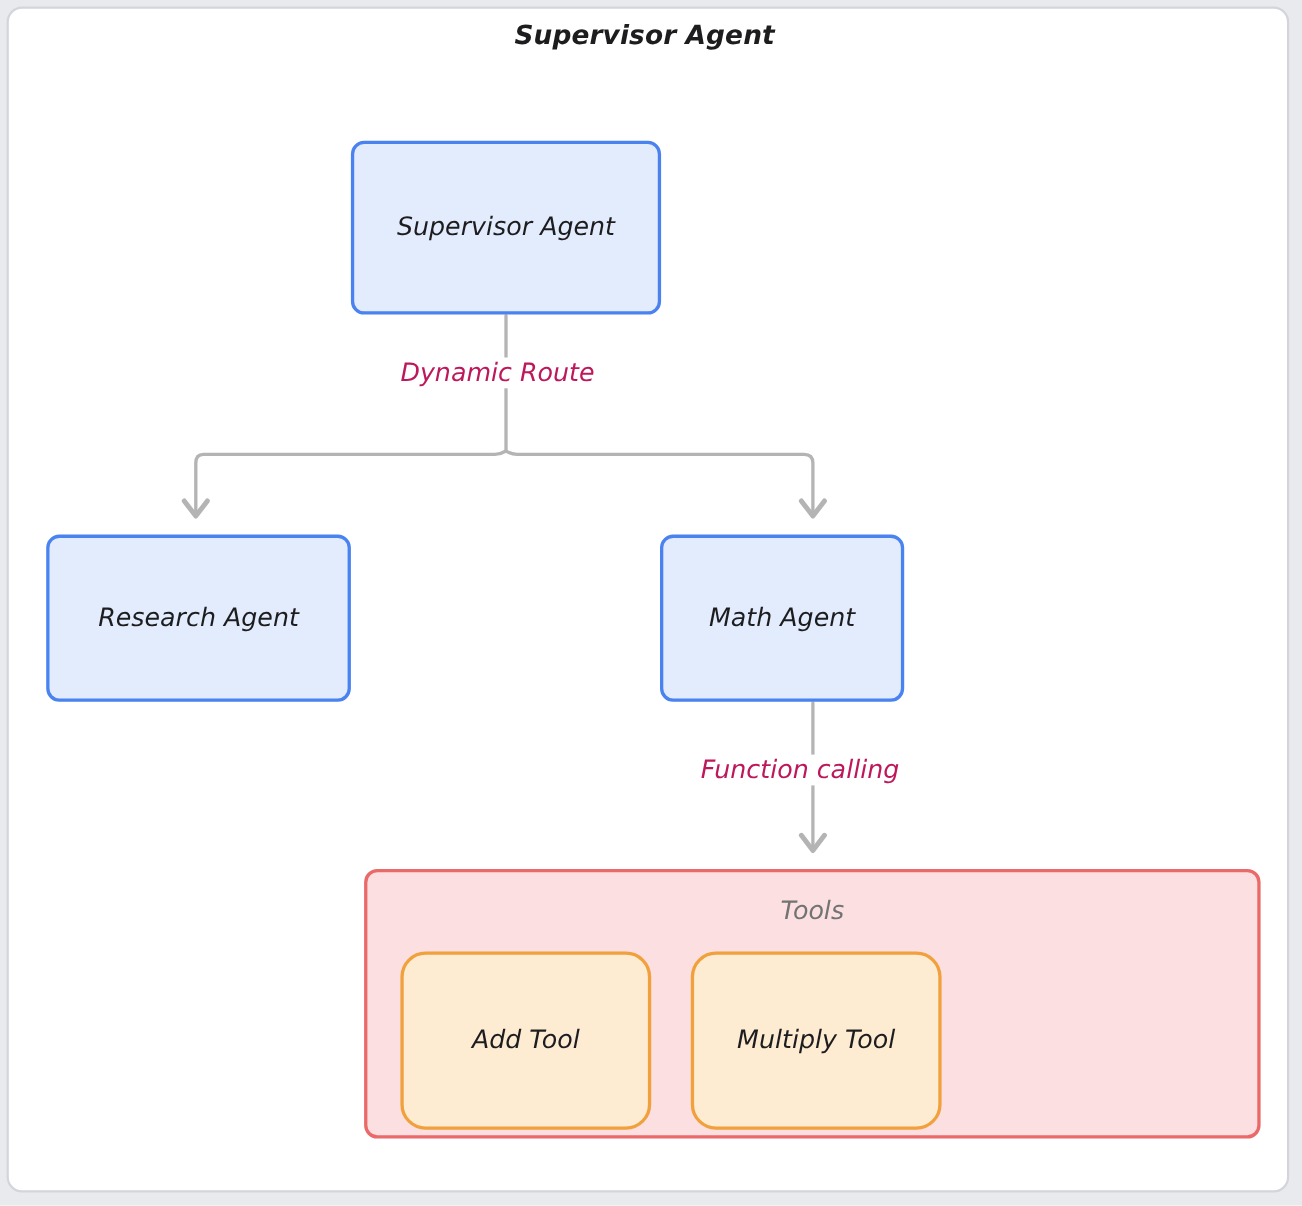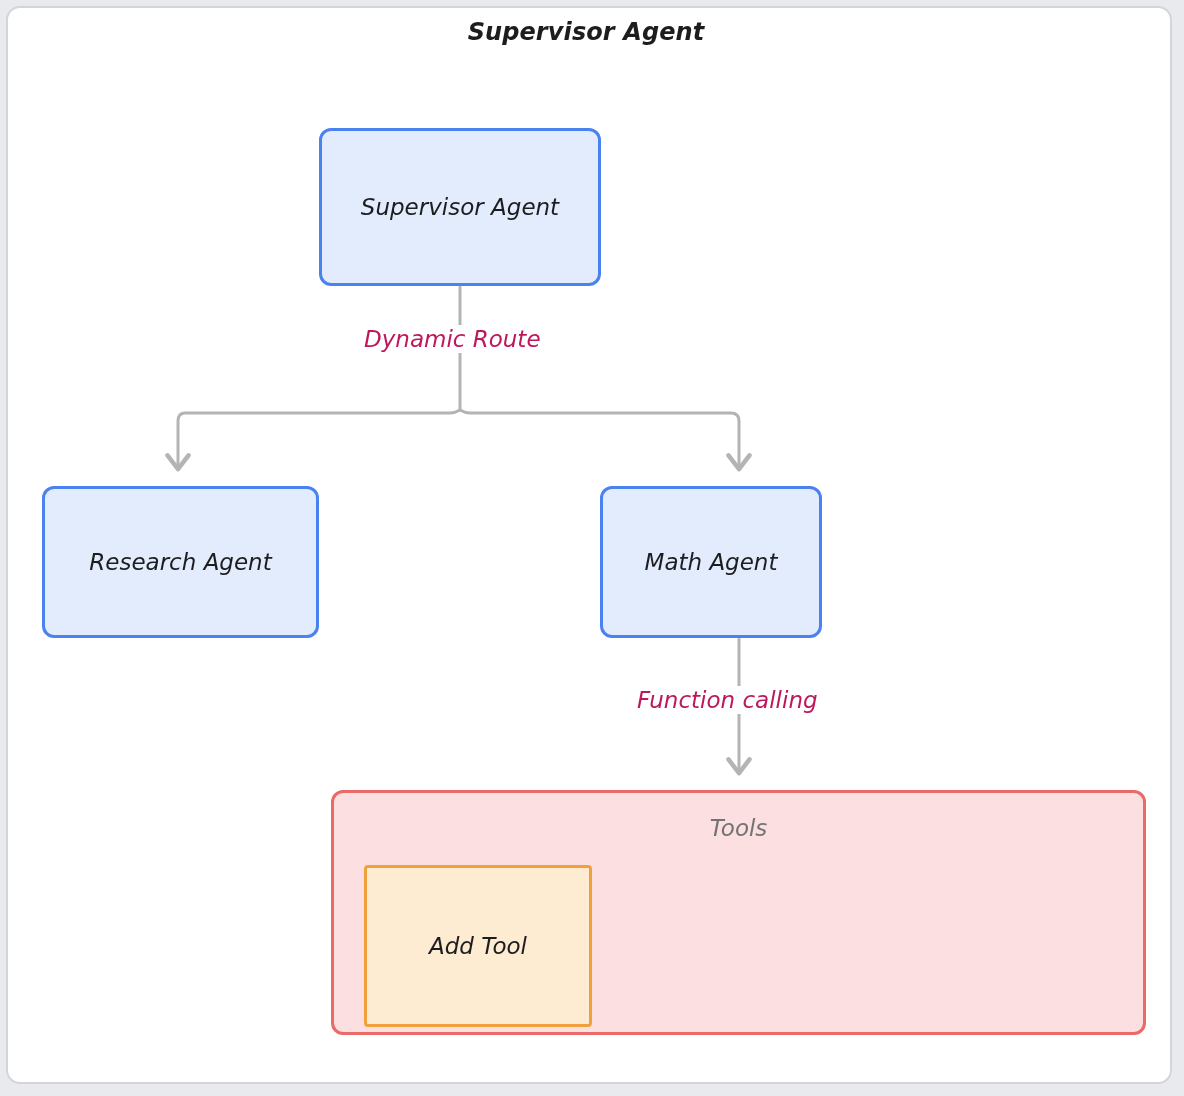--- a/index.html
+++ b/index.html
@@ -142,21 +142,21 @@
   }
 
   .tool-node {
     position: absolute;
     box-sizing: border-box;
     display: flex;
     align-items: center;
     justify-content: center;
     background: #fdebd2;
     border: 3px solid #f0a13c;
-    border-radius: 4px;
+    border-radius: 23px;
     color: #1d1d1f;
     font-size: 23px;
     top: 72px;
     height: 162px;
   }
 
   #tool-add {
     left: 30px;
     width: 228px;
   }
@@ -212,16 +212,19 @@
 
   <div class="edge-label" id="label-function-calling">Function calling</div>
 
   <div id="cluster-tools">
     <div id="cluster-tools-label">Tools</div>
 
     <div class="tool-node" id="tool-add">
       <span>Add Tool</span>
     </div>
 
+    <div class="tool-node" id="tool-multiply">
+      <span>Multiply Tool</span>
+    </div>
 
   </div>
 
 </div>
 
 </body></html>

